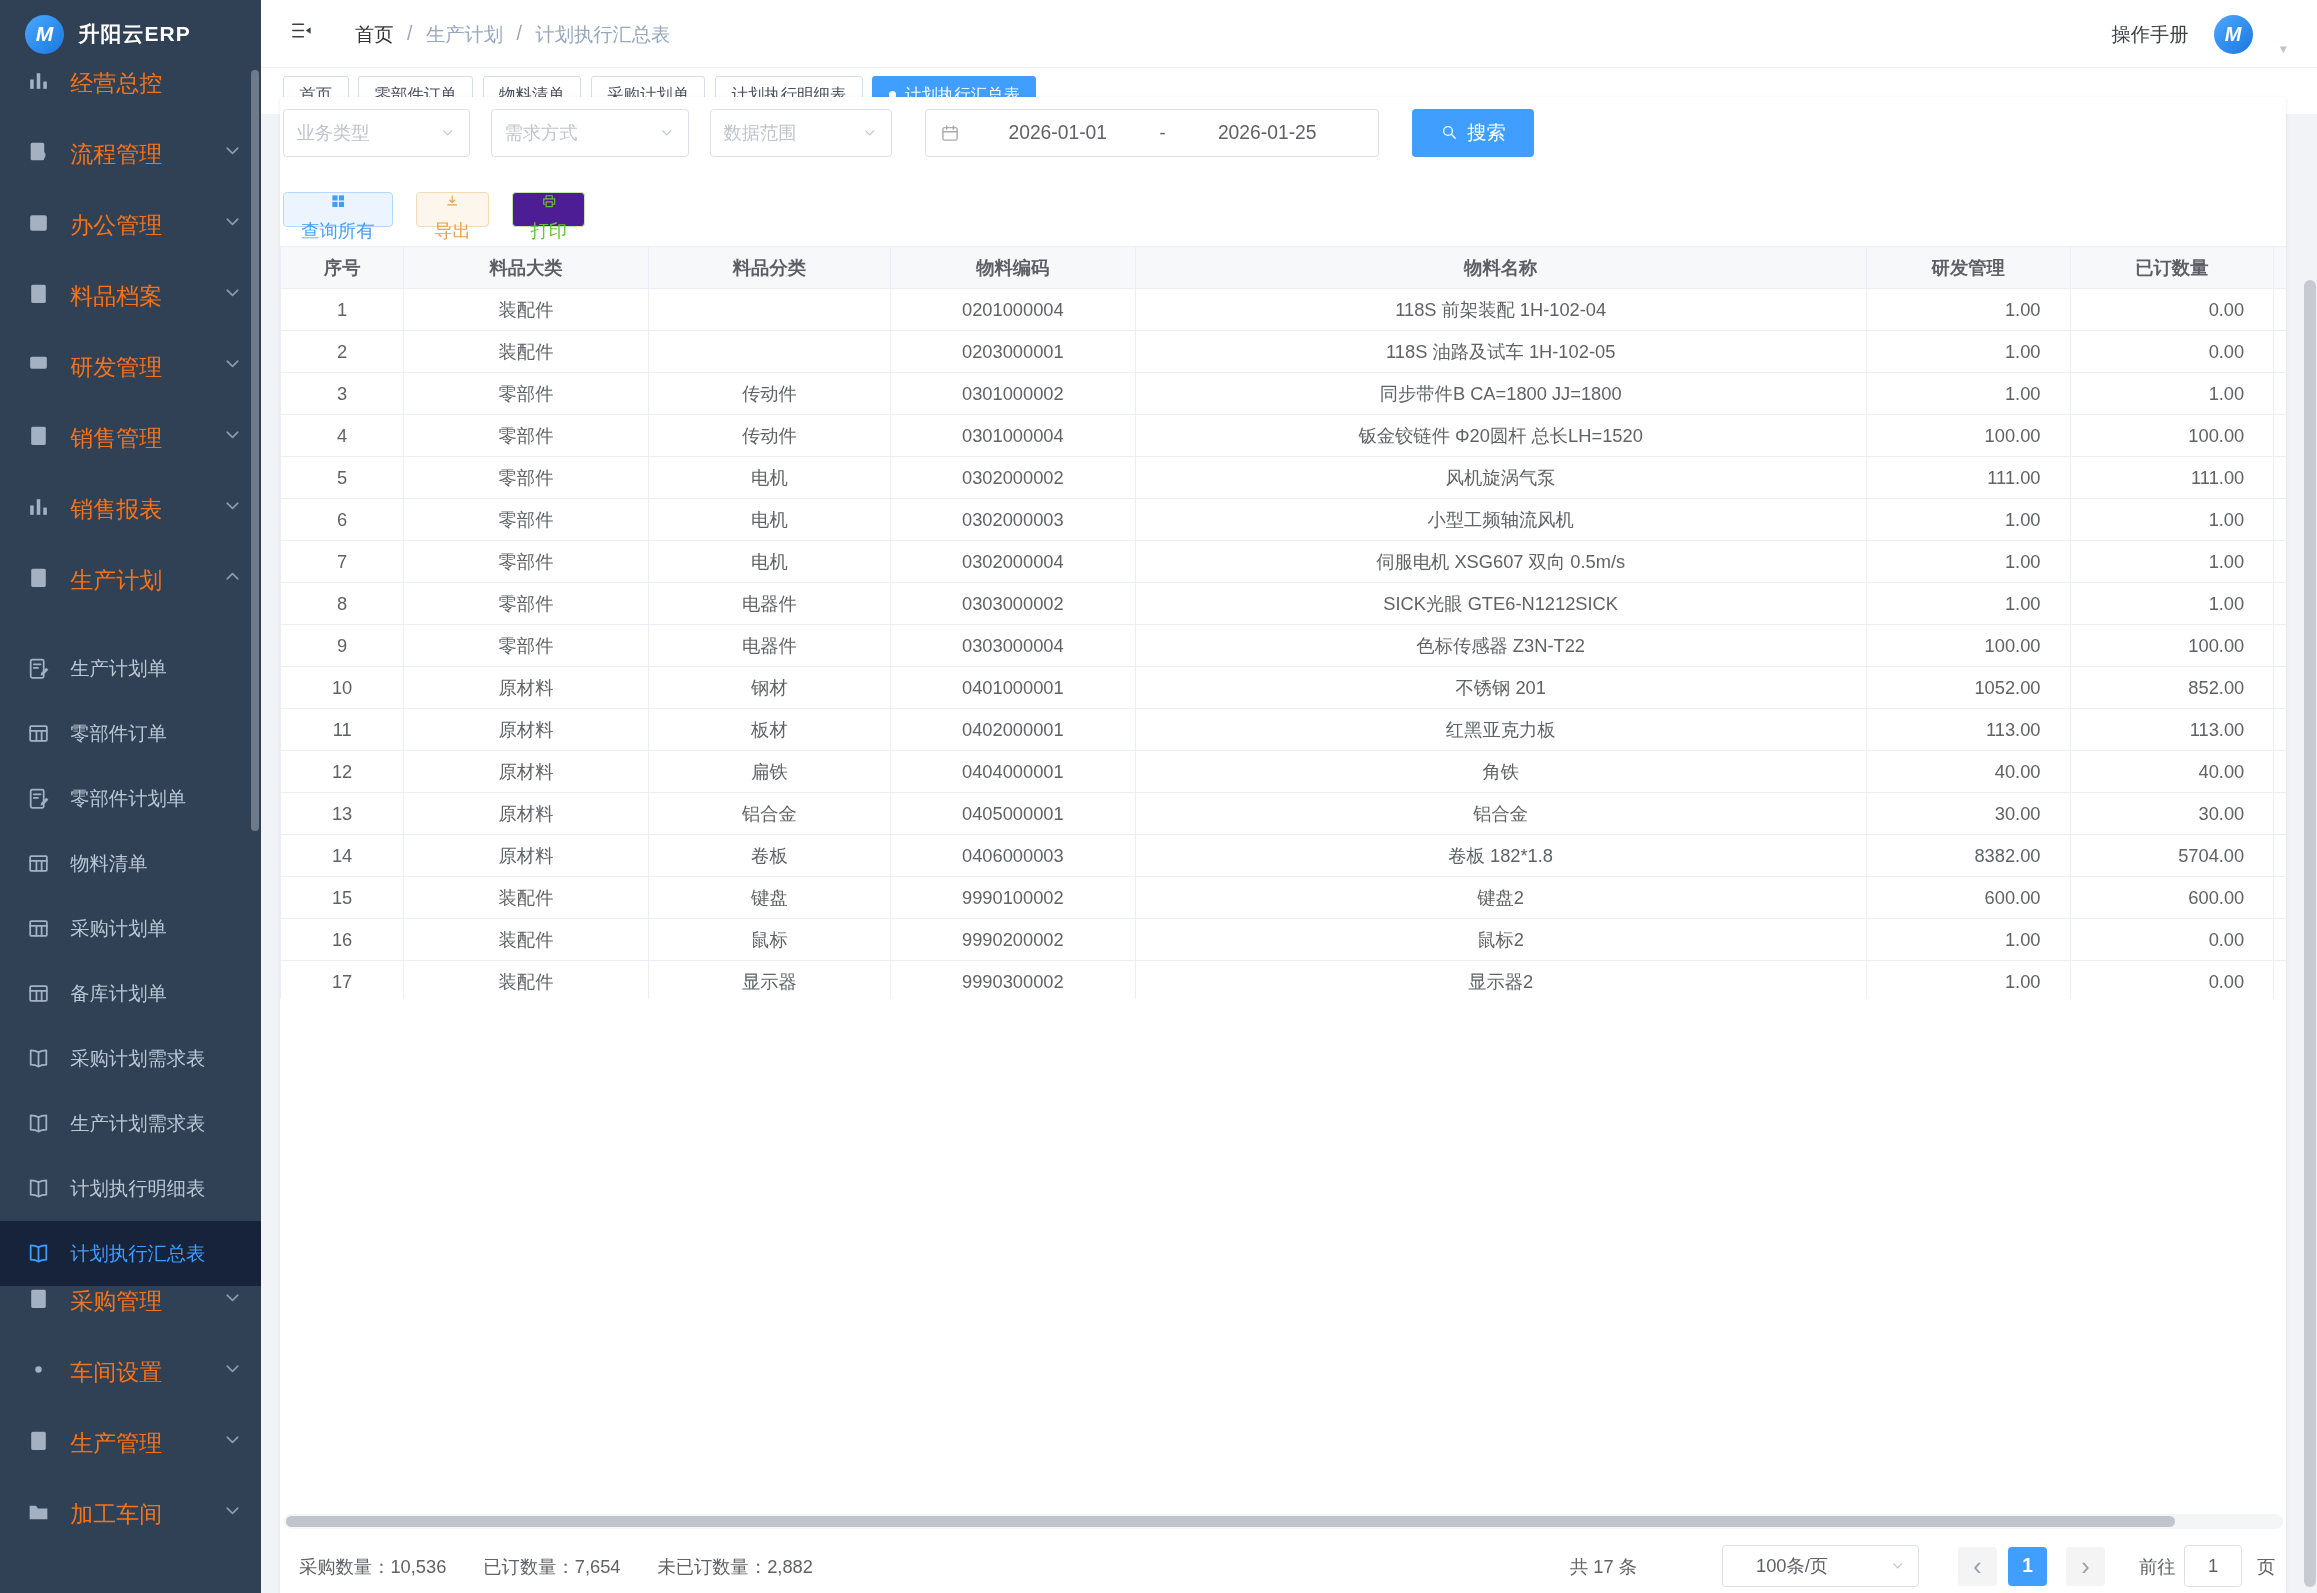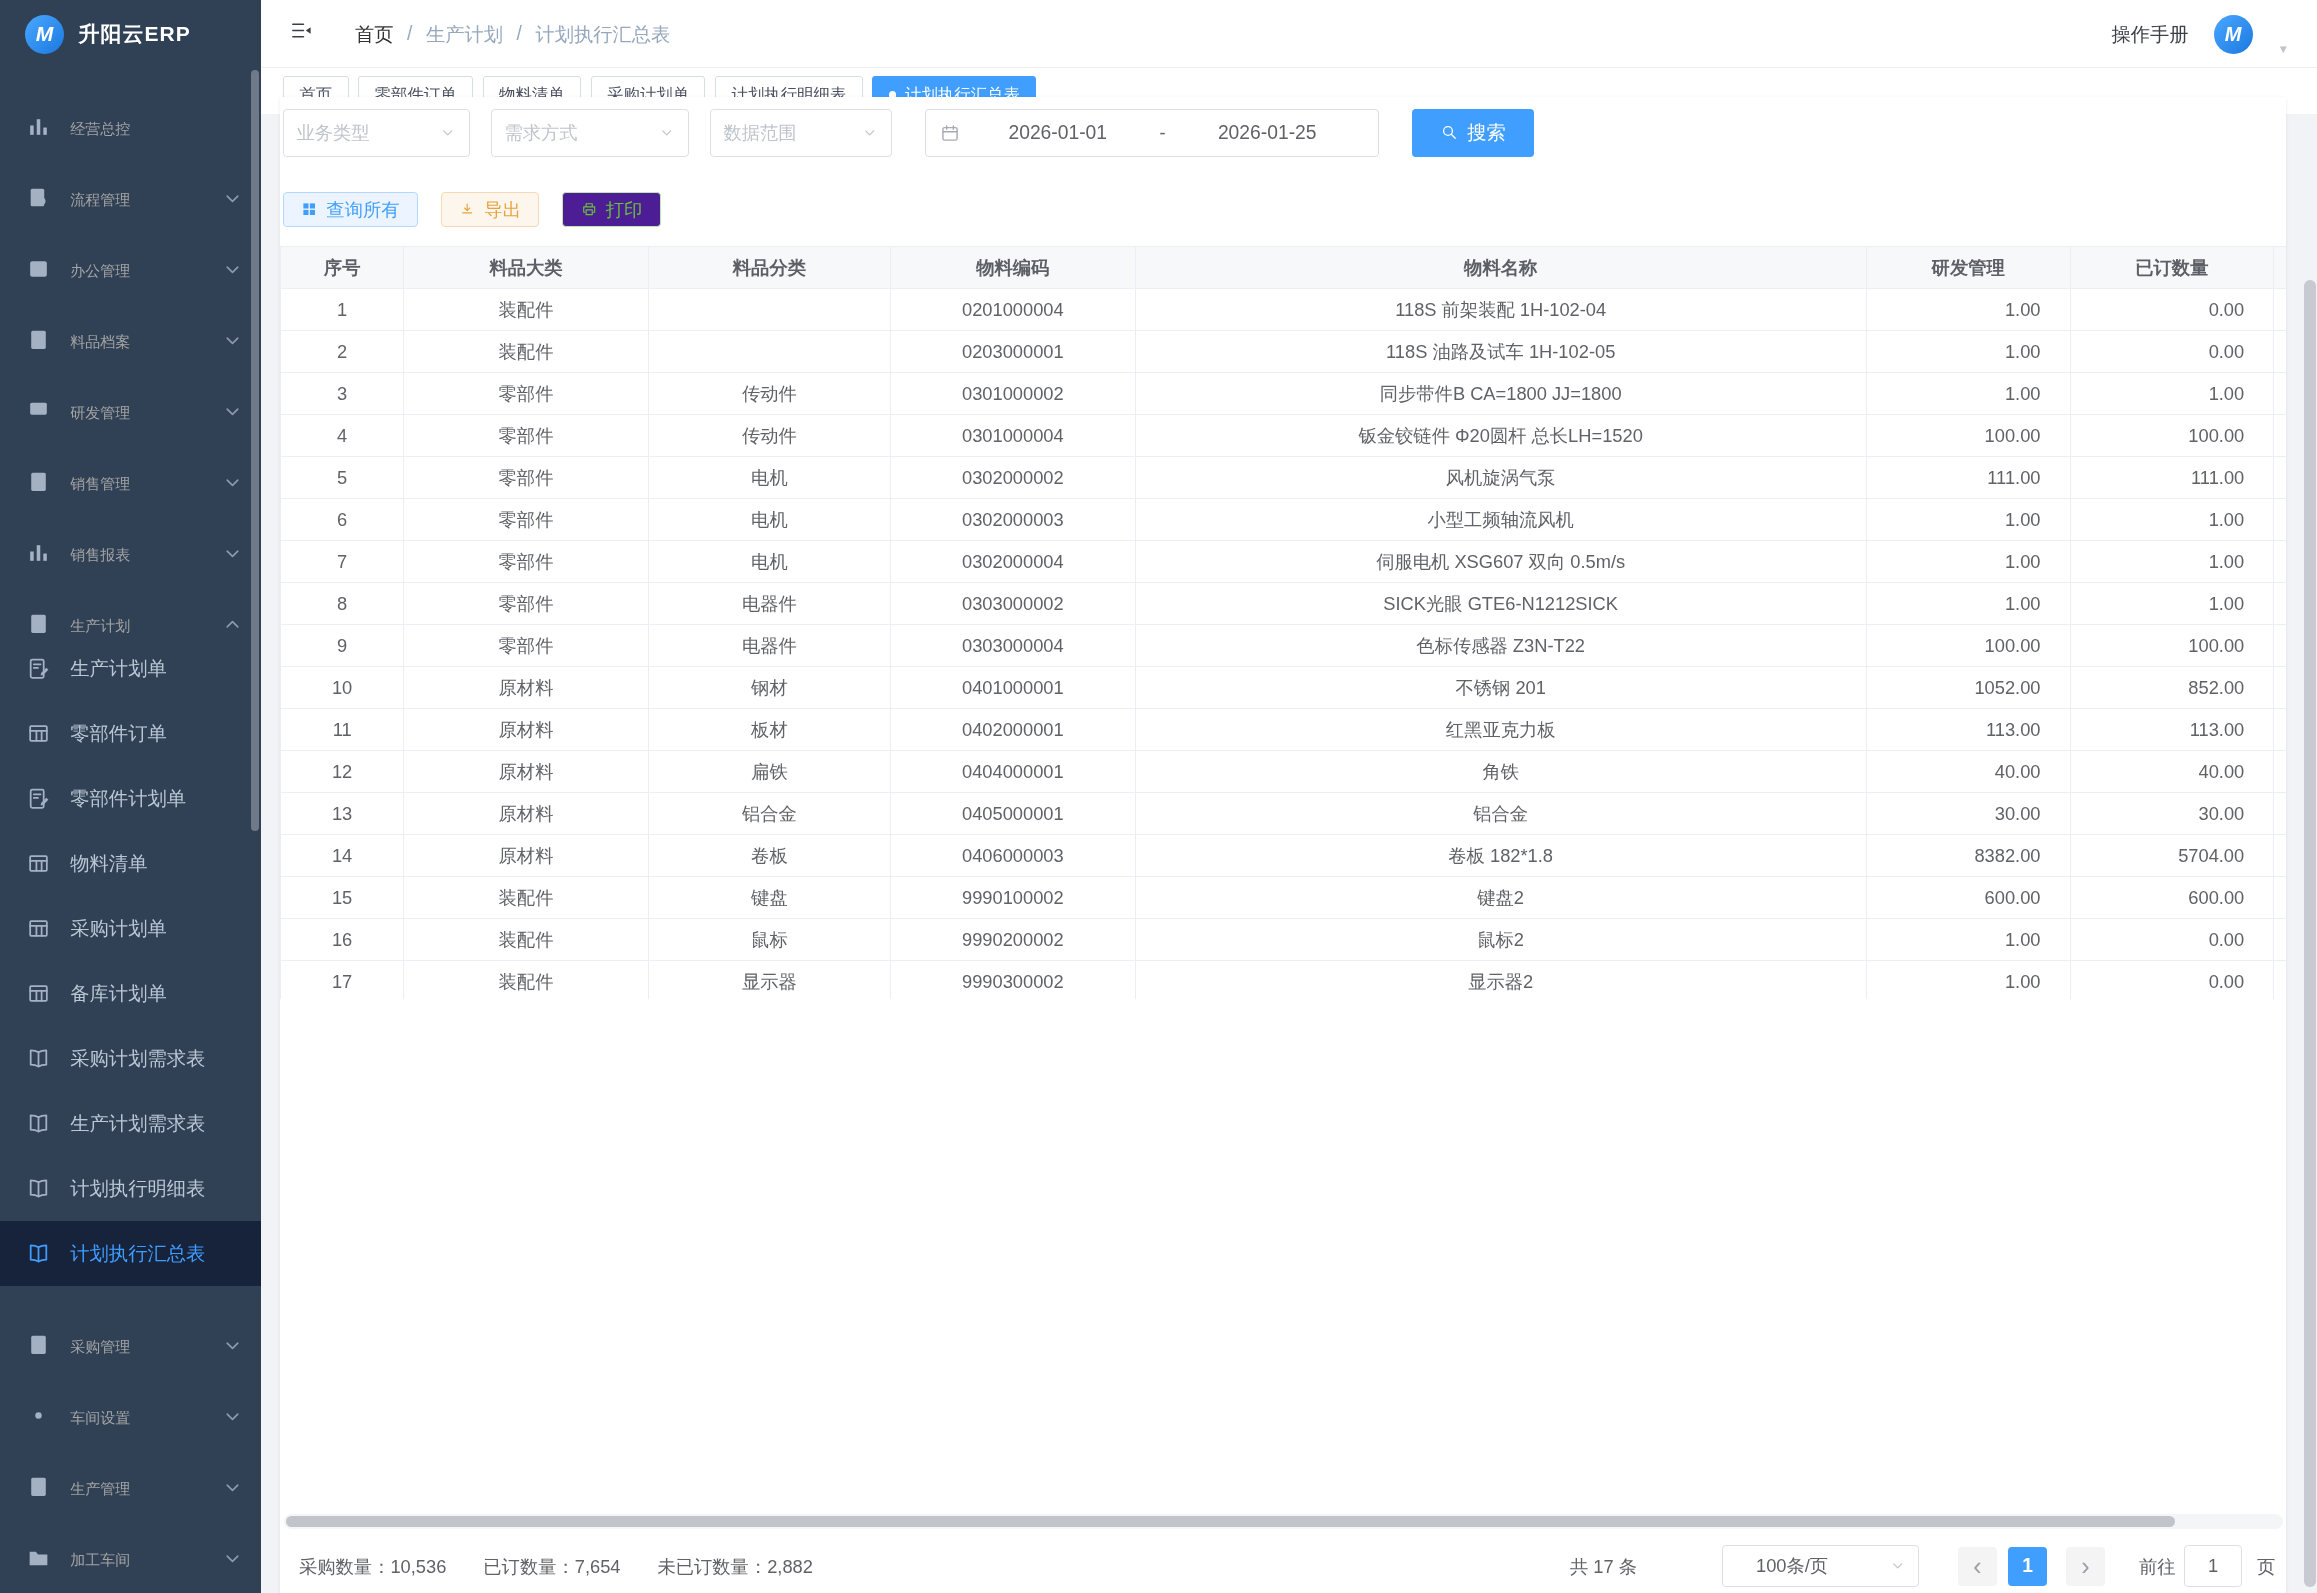--- a/index.html
+++ b/index.html
@@ -10,22 +10,22 @@
            stroke-linecap:round; stroke-linejoin:round; flex:none; }
   svg.fillic { fill:currentColor; stroke:none; }
 
   
   .sidebar { position:absolute; left:0; top:0; width:261px; height:1593px; background:#304156; z-index:4; }
   .logo-row { height:68px; display:flex; align-items:center; padding-left:25px; gap:14.5px; }
   .badge { width:39px; height:39px; border-radius:50%; background:linear-gradient(135deg,#4aa7ff,#1b79e0);
            color:#fff; font-style:italic; font-weight:bold; font-size:21px;
            display:flex; align-items:center; justify-content:center; flex:none; }
   .logo-text { color:#ffffff; font-size:21px; font-weight:bold; letter-spacing:1px; white-space:nowrap; }
-  .menu-item { height:71px; display:flex; align-items:flex-end; padding:0 17.4px 0 26px;
-               color:#a3a3a3; font-size:15px; cursor:pointer; }
+  .menu-item { height:71px; display:flex; align-items:flex-start; padding:0 17.4px 0 26px;
+               color:#f97316; font-size:23px; cursor:pointer; }
   .sub-item  { height:65px; display:flex; align-items:center; padding:0 17.4px 0 26px;
                color:#bcc7d4; font-size:19.3px; cursor:pointer; }
   .menu-item svg.mi, .sub-item svg.mi { width:25px; height:25px; color:#a3b1c2; }
   .mlbl { margin-left:19.3px; flex:1; white-space:nowrap; }
   .chev { width:19.3px; height:19.3px; color:#8d9aac; }
   .chev[data-dir="up"] { transform:rotate(180deg); }
   .chev[data-dir=""] { visibility:hidden; }
   .sub-item.active { background:#16233a; color:#3f9dff; }
   .sub-item.active svg.mi { color:#3f9dff; }
   .side-scroll { position:absolute; right:1.9px; top:70px; width:7.7px; height:761px;
@@ -67,21 +67,21 @@
               display:flex; align-items:center; padding:0 13.5px; margin-left:12.6px; }
   .date-box svg { width:20px; height:20px; color:#a8abb2; }
   .dval { flex:1; text-align:center; color:#606266; font-size:19.3px; }
   .dsep { color:#606266; padding:0 3.9px; }
   .search-btn { width:122px; height:48px; margin-left:11.6px; background:#409eff; border-radius:3.9px; color:#fff;
                 display:flex; align-items:center; justify-content:center; gap:8.7px; font-size:19.3px; cursor:pointer; }
   .search-btn svg { width:18.3px; height:18.3px; }
 
   .actionbar { position:absolute; left:2.9px; top:95px; display:flex; gap:23px; }
   .btn { height:35px; border-radius:3.9px; border:1px solid; display:flex; align-items:center;
-         gap:8.7px; font-size:18.3px; padding:0 17.4px; cursor:pointer; }
+         gap:8.7px; font-size:18.3px; padding:0 17.4px; cursor:pointer;flex-direction:column; }
   .btn svg { width:16.4px; height:16.4px; }
   .btn-query  { background:#ecf5ff; border-color:#b3d8ff; color:#409eff; }
   .btn-export { background:#fdf6ec; border-color:#f5dab1; color:#e6a23c; }
   .btn-print  { background:#4c1d95; border-color:#c2e7b0; color:#67c23a; }
 
   
   .table-wrap { position:absolute; left:0; top:149px; width:2006px; height:753px; overflow:hidden; }
   table { border-collapse:collapse; table-layout:fixed; width:2198px; }
   th { height:42px; background:#f7f8fa; color:#5c6066; font-weight:bold; font-size:18.3px;
        border:1px solid #ebeef5; text-align:center; white-space:nowrap; overflow:hidden; }

